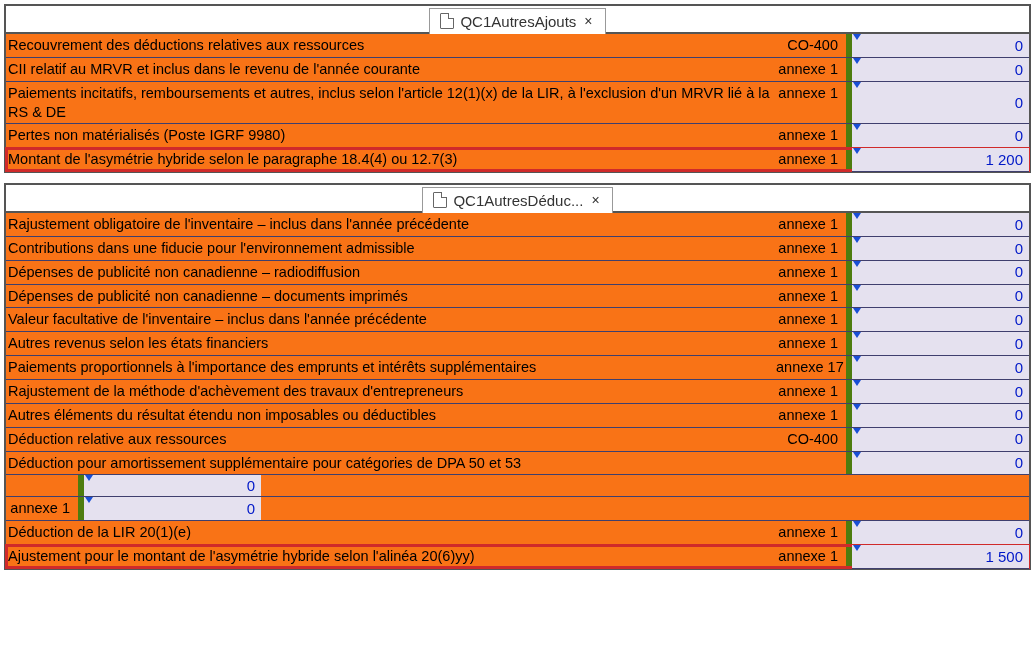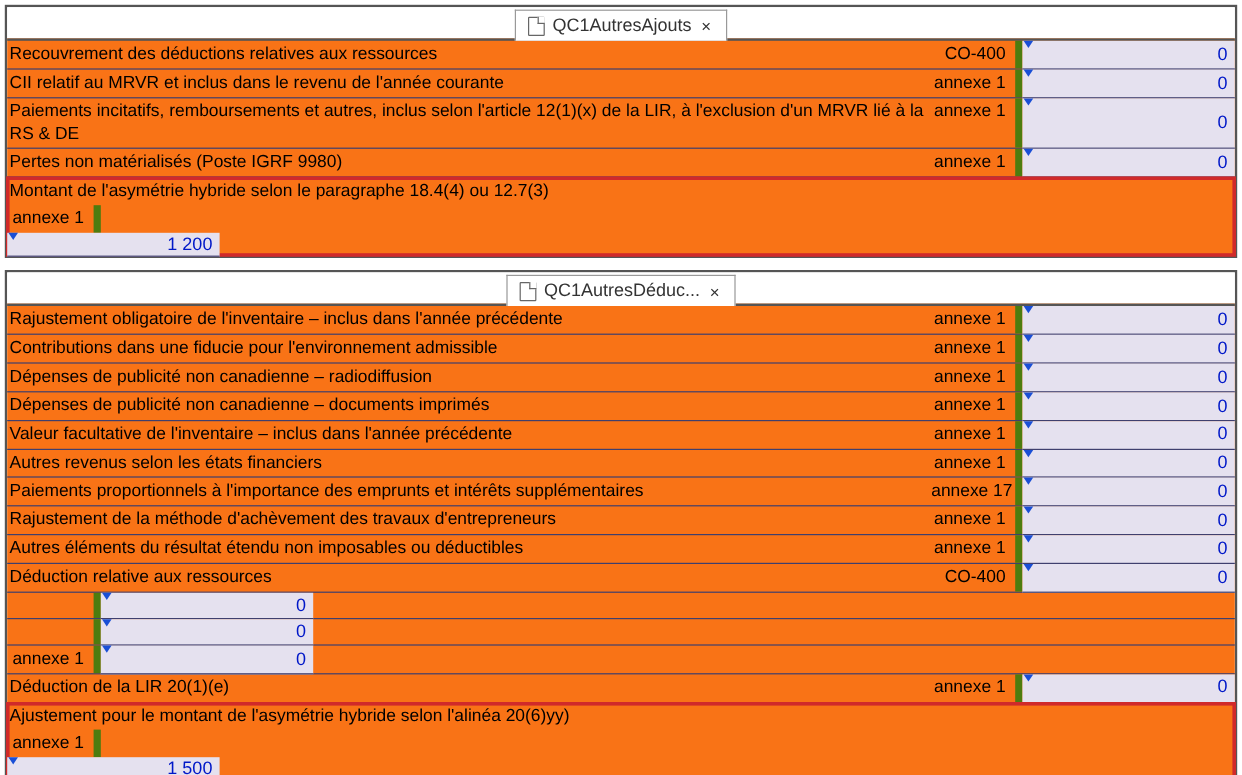--- a/index.html
+++ b/index.html
@@ -15,21 +15,21 @@
     background: #fff;
     position: relative;
   }
   .tab-wrap {
     display: flex;
     justify-content: center;
     background: #fff;
   }
   .tab {
     display: flex;
-    align-items: center;
+    align-items: flex-start;
     border: 1px solid #999;
     border-bottom: none;
     padding: 4px 10px;
     background: #fff;
     gap: 6px;
     font-size: 15px;
     color: #333;
     position: relative;
     top: 2px;
   }
@@ -104,21 +104,20 @@
   .val {
     color: #0018c8;
     font-weight: 400;
     font-size: 15px;
   }
   .highlight {
     outline: 3px solid #d02a2a;
     outline-offset: -2px;
     position: relative;
     z-index: 2;
-    flex-direction: column;
   }
 </style>
 </head>
 <body>
 
 <div class="panel">
   <div class="tab-wrap">
     <div class="tab">
       <span class="tab-icon"></span>
       <span>QC1AutresAjouts</span>
@@ -252,20 +251,21 @@
       </div>
       <div class="row">
         <div class="desc">Déduction relative aux ressources</div>
         <div class="ref">CO-400</div>
         <div class="val-cell">
           <div class="caret"></div>
           <span class="val">0</span>
         </div>
       </div>
       <div class="row">
+        <div class="desc">Déduction pour amortissement supplémentaire pour catégories de DPA 50 et 53</div>
         <div class="ref"></div>
         <div class="val-cell">
           <div class="caret"></div>
           <span class="val">0</span>
         </div>
       </div>
       <div class="row">
         <div class="ref"></div>
         <div class="val-cell">
           <div class="caret"></div>

